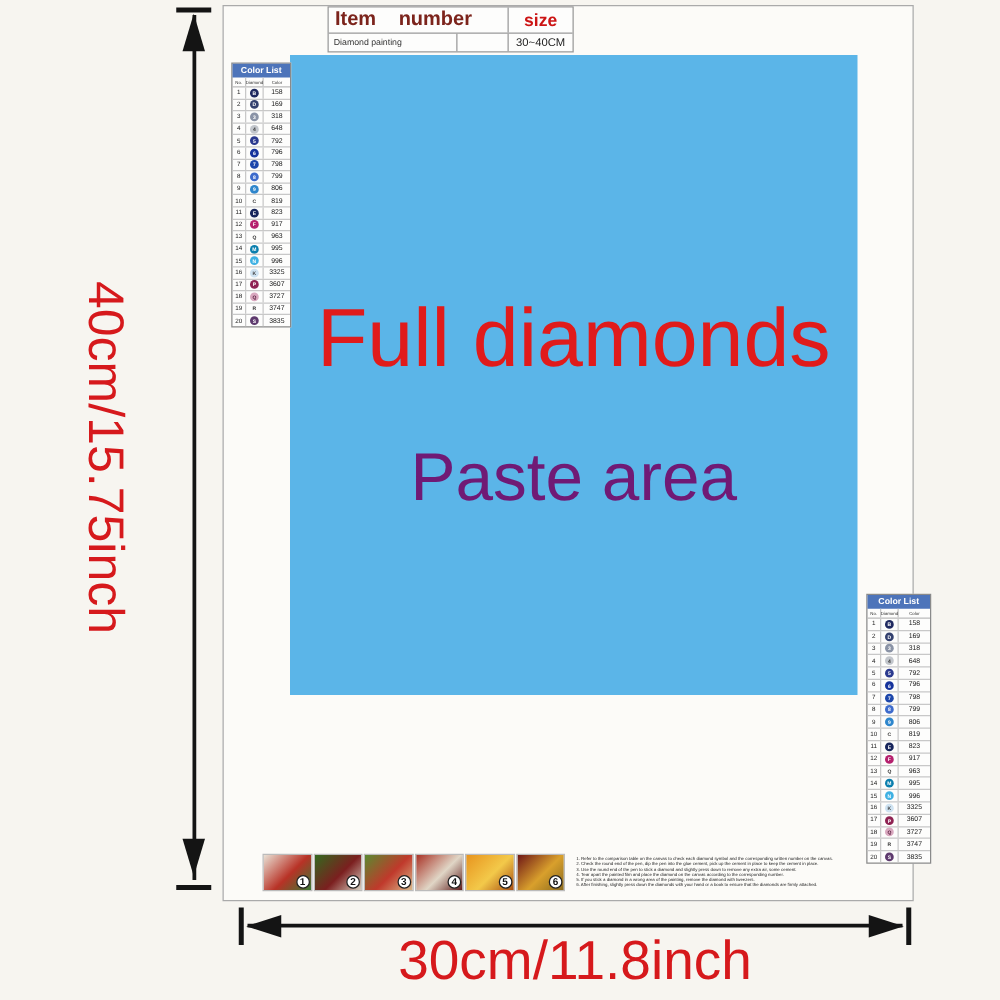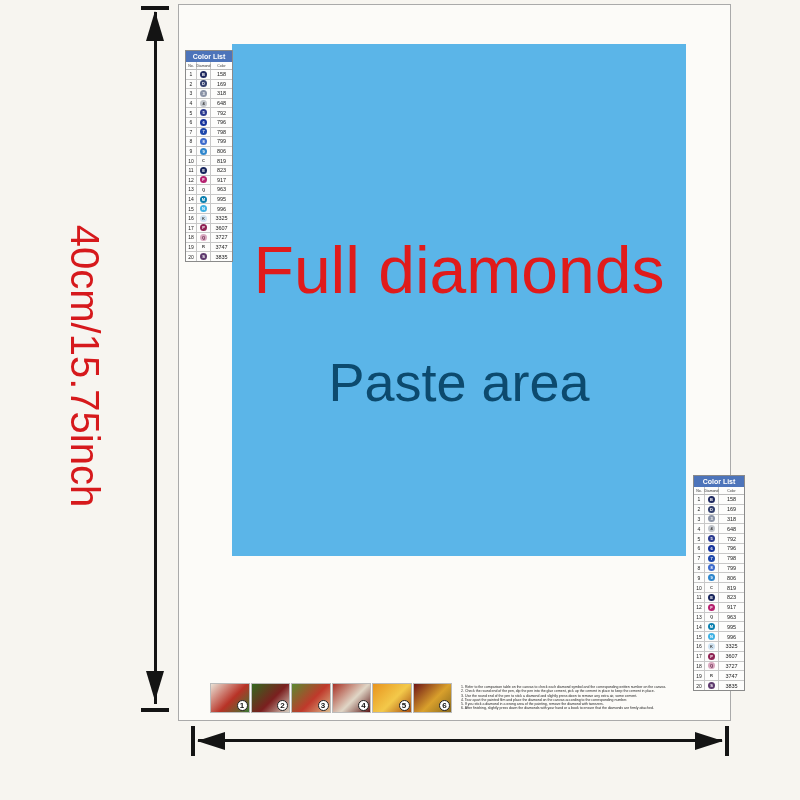--- a/index.html
+++ b/index.html
@@ -78,24 +78,38 @@
   .h-head-left  { left:197px; top:732px; border-top:9px solid transparent; border-bottom:9px solid transparent; border-right:28px solid #141414; }
   .h-head-right { left:695px; top:732px; border-top:9px solid transparent; border-bottom:9px solid transparent; border-left:28px solid #141414; }
 </style>
 </head>
 <body>
 
 <div class="page">
 
   <div class="panel"></div>
 
+  <div class="top-table">
+    <div class="tt-head">
+      <div class="tt-head-left">
+        <span style="color: rgb(124, 36, 28);">Item</span>
+        <span style="color: rgb(124, 36, 28);">number</span>
+      </div>
+      <div class="tt-head-size" style="color: rgb(204, 20, 20);">size</div>
+    </div>
+    <div class="tt-row">
+      <div class="tt-cell-item">Diamond painting</div>
+      <div class="tt-cell-blank"></div>
+      <div class="tt-cell-size">30~40CM</div>
+    </div>
+  </div>
 
   <div class="paste-area" style="background: rgb(91, 181, 232);">
     <div class="paste-line1" style="color: rgb(224, 27, 27);">Full diamonds</div>
-    <div class="paste-line2" style="color: #0c4a6e;">Paste area</div>
+    <div class="paste-line2" style="color: #701a75;">Paste area</div>
   </div>
 
   <div class="color-list cl-left">
     <div class="cl-title" style="background: rgb(77, 116, 186);">Color List</div>
     <div class="cl-subhead">
       <div class="cl-sub-no">No.</div>
       <div class="cl-sub-sym">Diamond</div>
       <div class="cl-sub-color">Color</div>
     </div>
     <div class="cl-rows">
@@ -428,14 +442,15 @@
   <div class="arrow-part v-line"></div>
   <div class="tri v-head-down"></div>
   <div class="arrow-part v-tbar-bottom"></div>
   <div class="height-label" style="color: rgb(214, 25, 28);">40cm/15.75inch</div>
 
   <div class="arrow-part h-tbar-left"></div>
   <div class="tri h-head-left"></div>
   <div class="arrow-part h-line"></div>
   <div class="tri h-head-right"></div>
   <div class="arrow-part h-tbar-right"></div>
+  <div class="width-label" style="color: rgb(214, 25, 28);">30cm/11.8inch</div>
 
 </div>
 
 </body></html>

